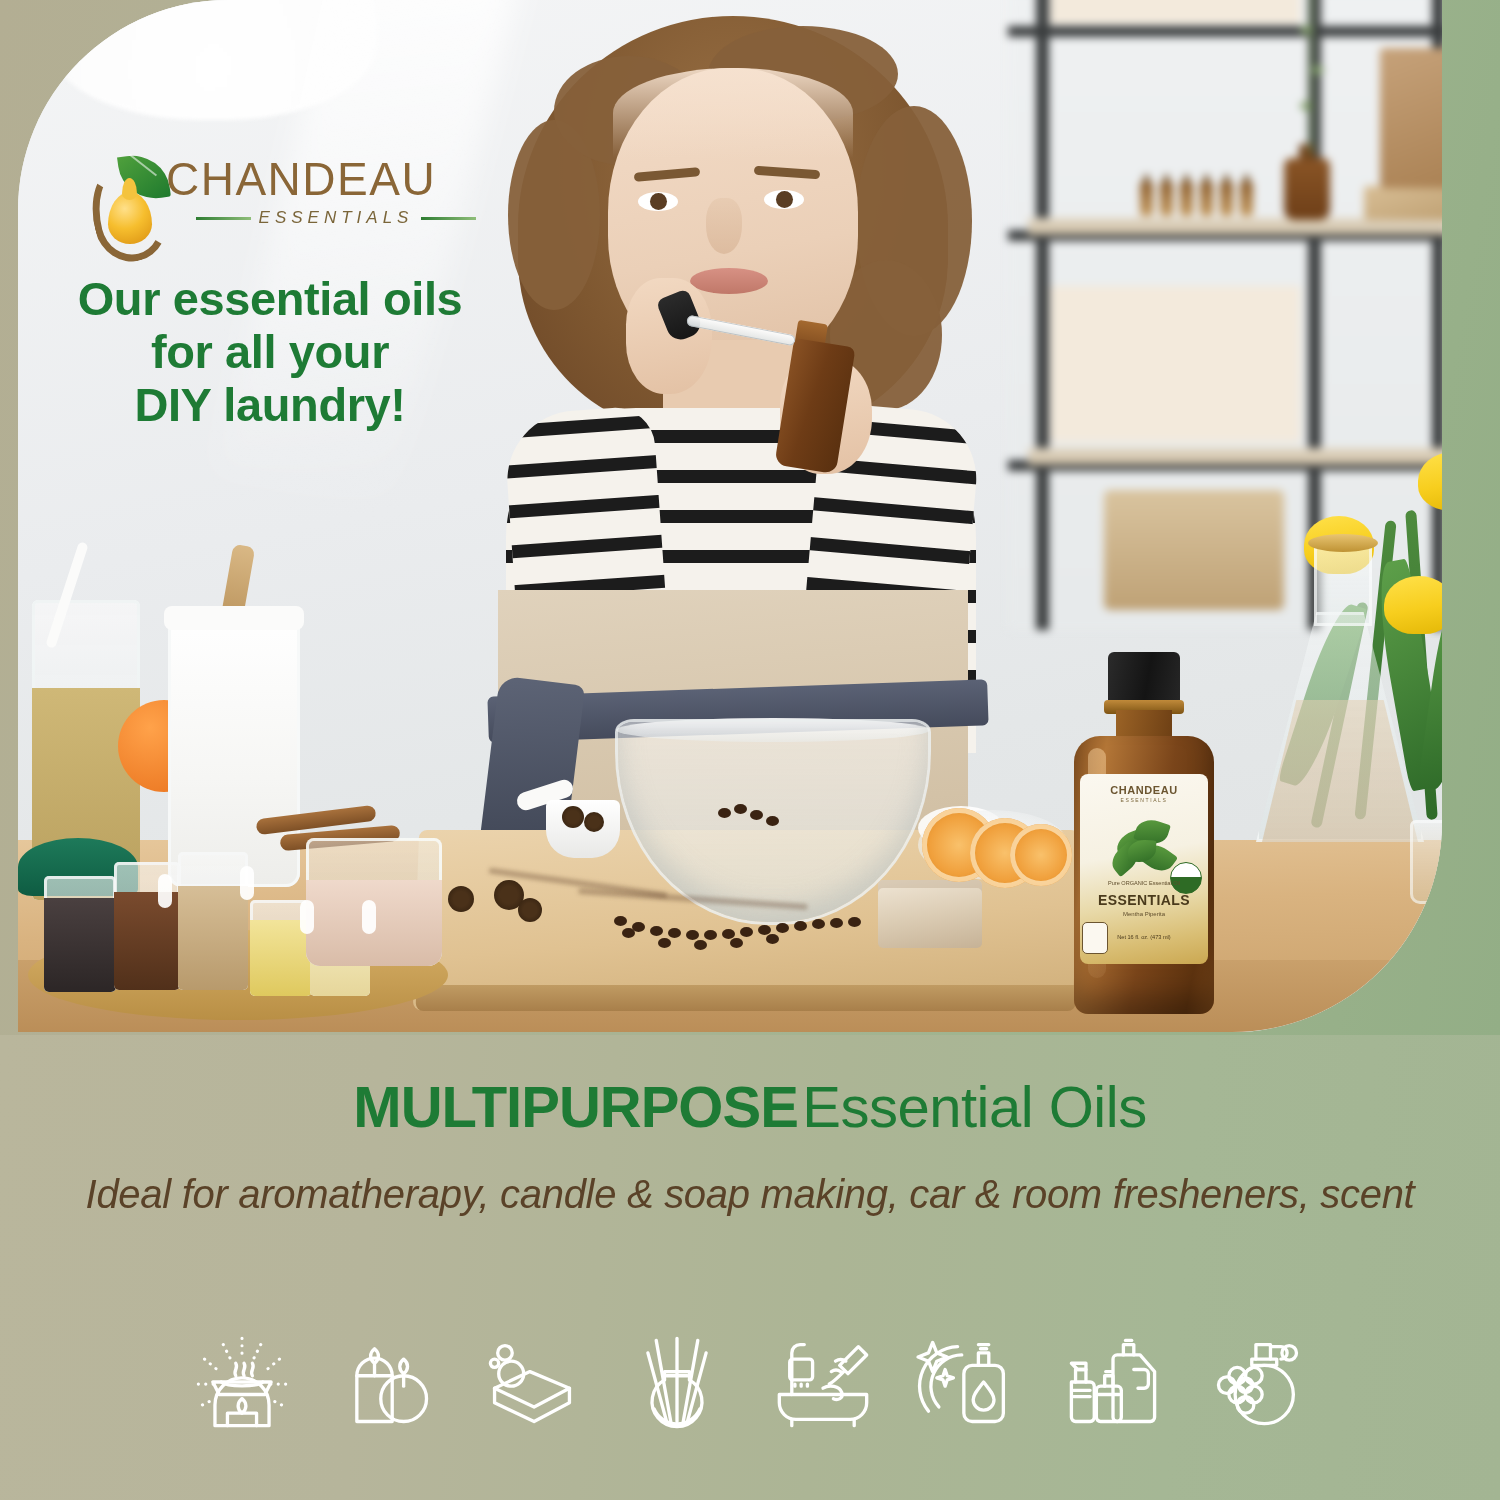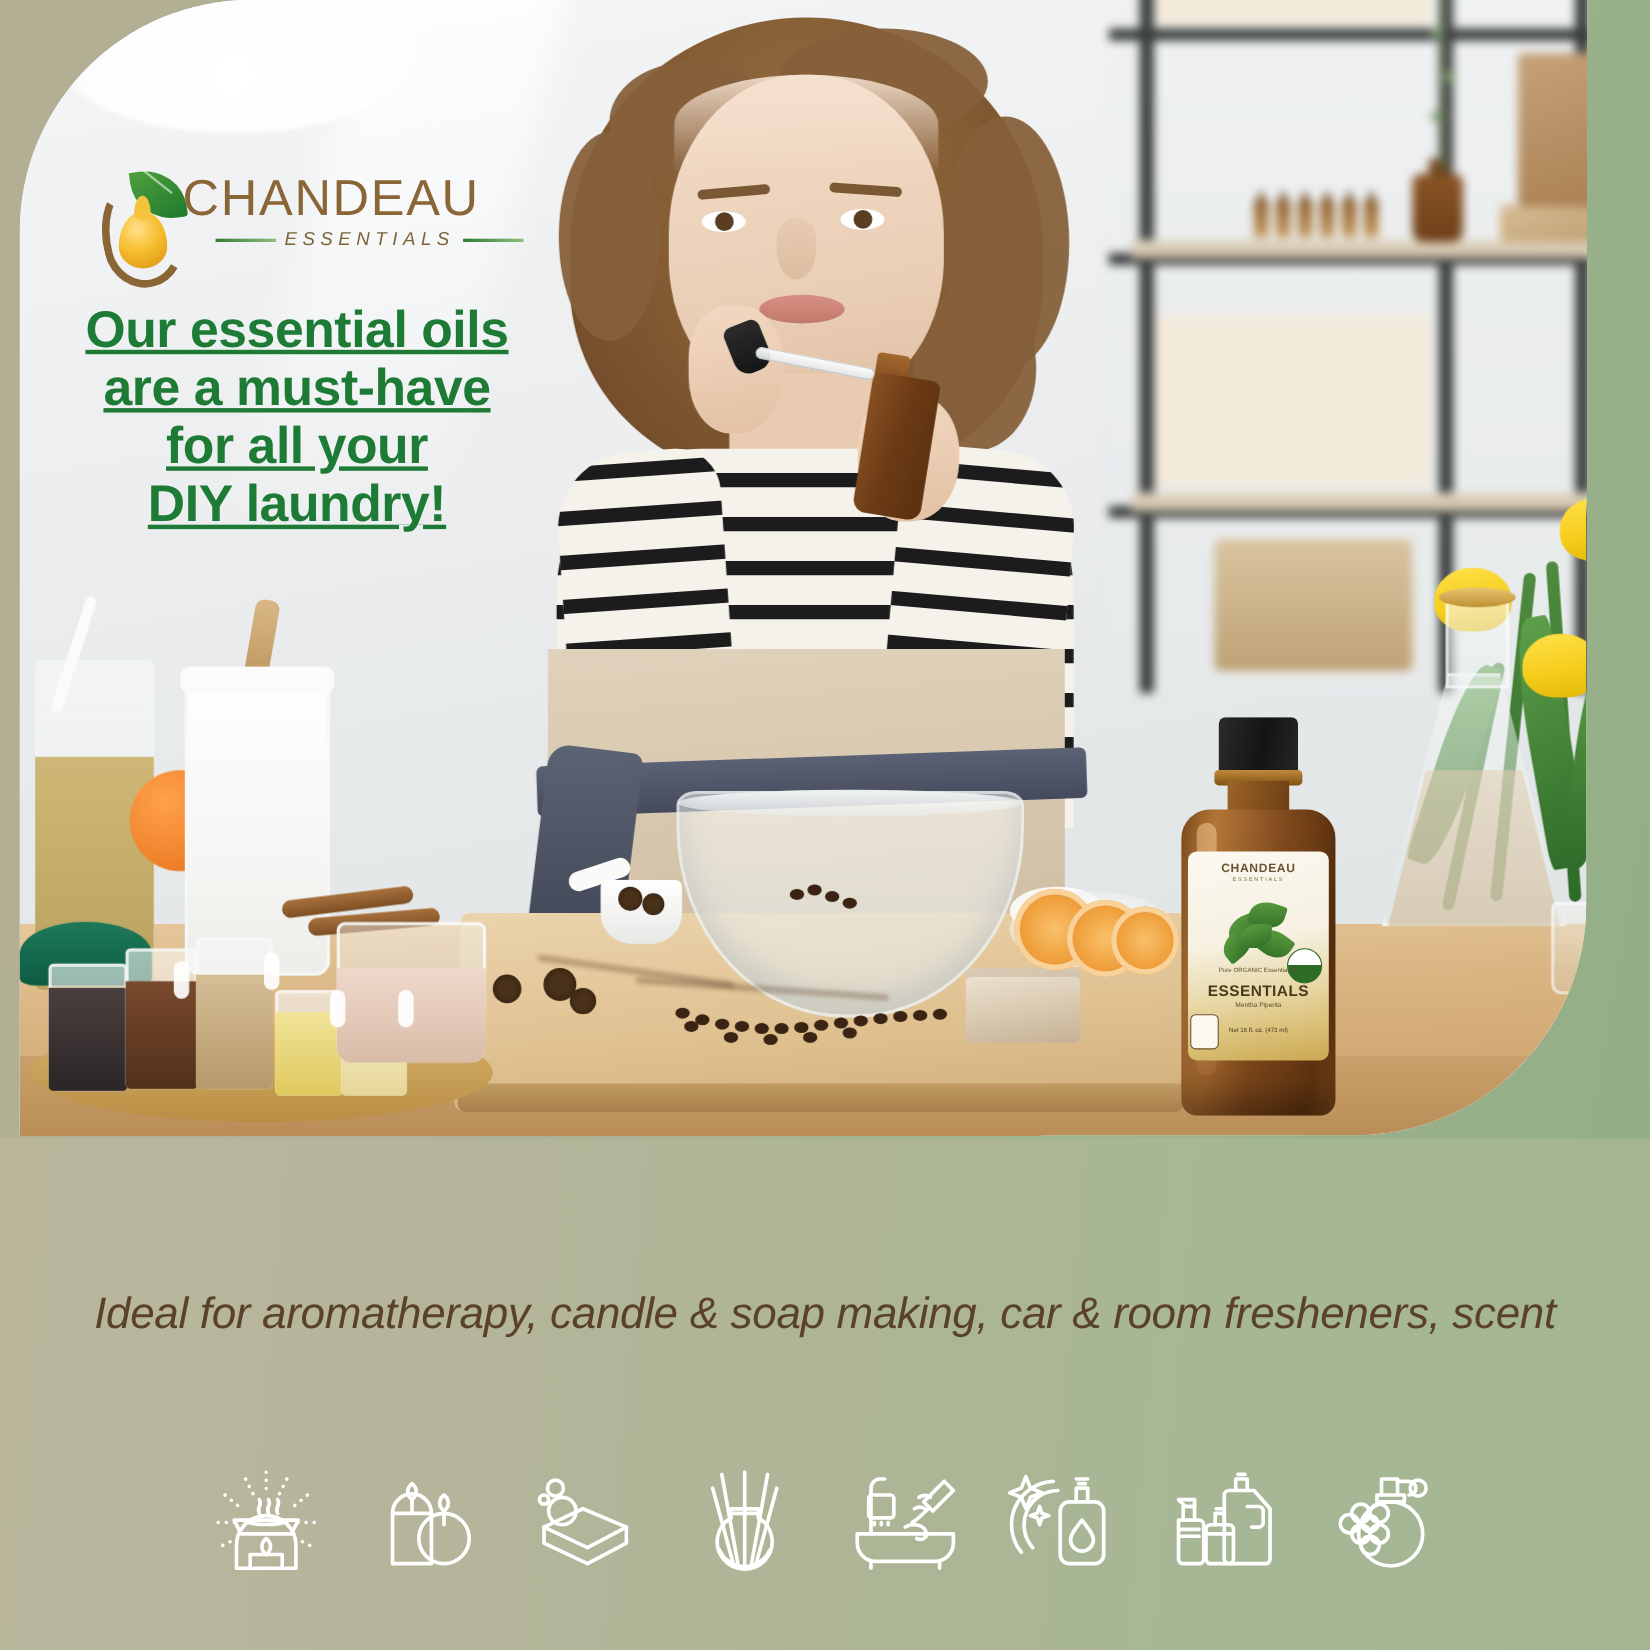--- a/index.html
+++ b/index.html
@@ -249,21 +249,21 @@
     border-radius:50% 50% 50% 50%/70% 70% 30% 30%;background:#F4C33E;}
   .logo-text{position:absolute;left:80px;top:6px;width:310px;}
   .logo-name{font-size:46px;letter-spacing:1.5px;color:#8A6637;font-weight:normal;line-height:1;}
   .logo-subrow{display:flex;align-items:center;gap:8px;margin-top:6px;padding-left:30px;}
   .logo-rule{flex:1;height:3px;background:linear-gradient(90deg,#2E7D32,#8FBE7A);}
   .logo-sub{font-size:17px;letter-spacing:5px;color:#7A6539;font-style:italic;}
 
   
   .headline{position:absolute;left:60px;top:272px;width:420px;text-align:center;
     font-size:47px;line-height:1.13;font-weight:bold;color:#1E7B35;letter-spacing:-.4px;}
-  .headline div{white-space:nowrap;text-decoration:underline;}
+  .headline div{white-space:nowrap;}
 
   
   .h2-wrap{position:absolute;left:0;top:1073px;width:1500px;text-align:center;}
   .h2-bold{font-size:58px;font-weight:bold;color:#1E7B35;letter-spacing:-1px;}
   .h2-reg{font-size:58px;font-weight:normal;color:#1E7B35;letter-spacing:-.5px;}
   .sub-wrap{position:absolute;left:40px;top:1168px;width:1420px;text-align:center;
     font-style:italic;color:#5A4228;font-size:40px;line-height:1.34;letter-spacing:-.3px;}
 
   
   .icons{position:absolute;left:190px;top:1312px;width:1120px;height:140px;
@@ -504,25 +504,28 @@
       <div class="logo-subrow">
         <div class="logo-rule"></div>
         <div class="logo-sub">ESSENTIALS</div>
         <div class="logo-rule"></div>
       </div>
     </div>
   </div>
 
   <div class="headline">
     <div>Our essential oils</div>
-    <div>are a must-have</div>
     <div>for all your</div>
     <div>DIY laundry!</div>
   </div>
 
+  <div class="h2-wrap">
+    <span class="h2-bold">MULTIPURPOSE</span>
+    <span class="h2-reg">Essential Oils</span>
+  </div>
 
   <div class="sub-wrap">
     <div>Ideal for aromatherapy, candle &amp; soap making, car &amp; room fresheners, scent</div>
   </div>
 
   <div class="icons">
 
     <div class="icon">
       <svg viewBox="0 0 100 100" fill="none" stroke="#FFFFFF" stroke-width="3.2" stroke-linecap="round" stroke-linejoin="round">
         <path d="M24 92h52V72a26 26 0 0 0-52 0z"></path>

